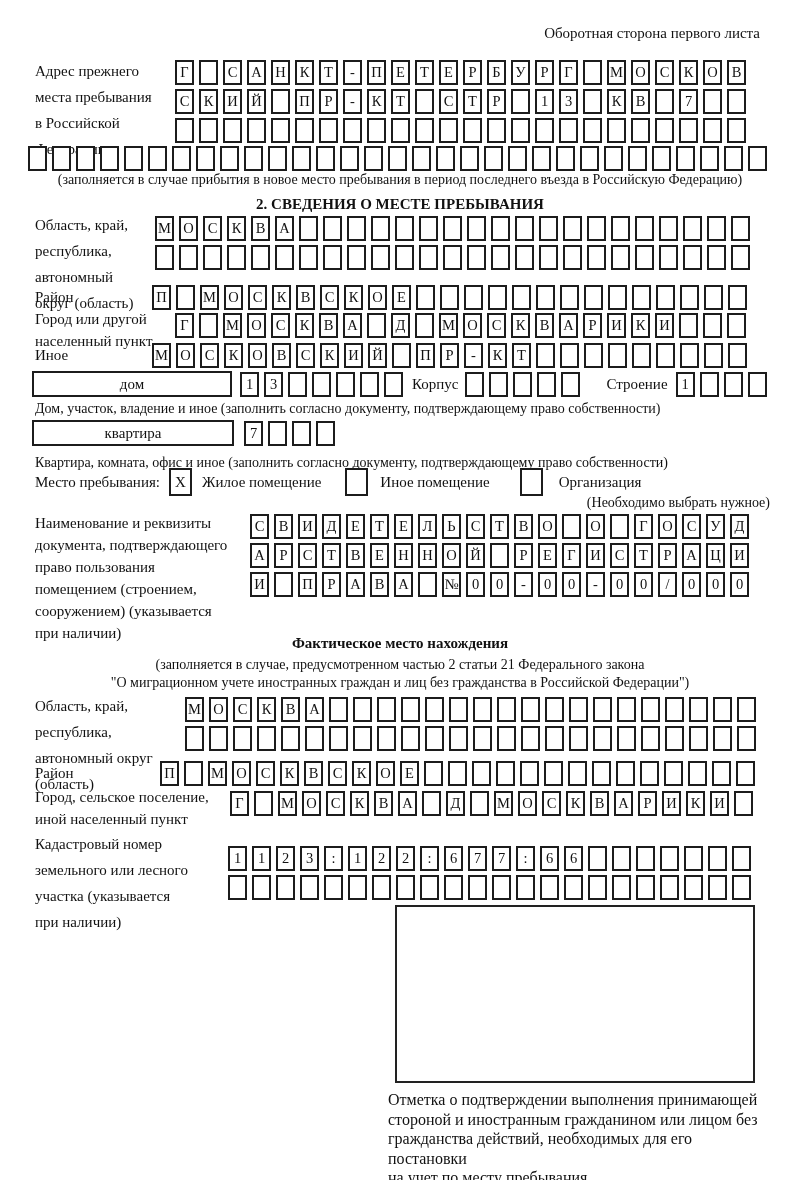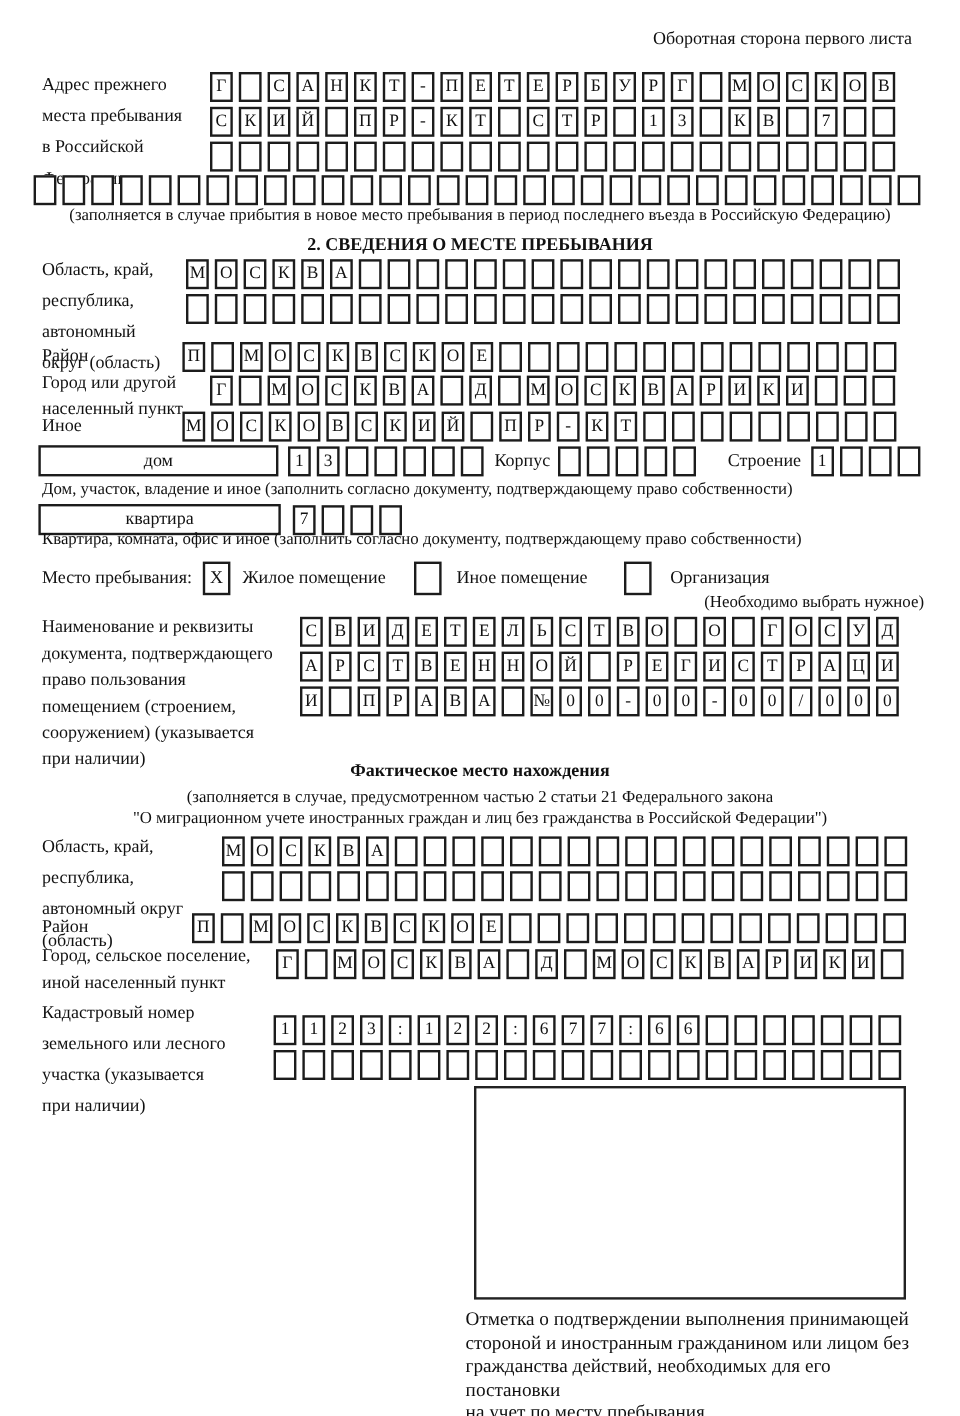--- a/index.html
+++ b/index.html
@@ -345,21 +345,21 @@
 
   <div class="abs inlinerow" style="left:32px;top:420px;">
     <div class="widebox" style="width:202px;">квартира</div>
     <div class="cells" style="margin-left:10px;">
         <span class="cell">7</span>
         <span class="cell"></span>
         <span class="cell"></span>
         <span class="cell"></span>
       </div>
   </div>
-  <div class="abs note" style="left:35px;top:442px;">Квартира, комната, офис и иное (заполнить согласно документу, подтверждающему право собственности)</div>
+  <div class="abs note" style="left:35px;top:455px;">Квартира, комната, офис и иное (заполнить согласно документу, подтверждающему право собственности)</div>
 
   <div class="abs inlinerow" style="left:35px;top:468px;">
     <div class="lbl">Место пребывания:</div>
     <div class="cb" style="margin-left:9px;">X</div>
     <div class="lbl" style="margin-left:10px;">Жилое помещение</div>
     <div class="cb" style="margin-left:24px;"></div>
     <div class="lbl" style="margin-left:12px;">Иное помещение</div>
     <div class="cb" style="margin-left:30px;"></div>
     <div class="lbl" style="margin-left:16px;">Организация</div>
   </div>

